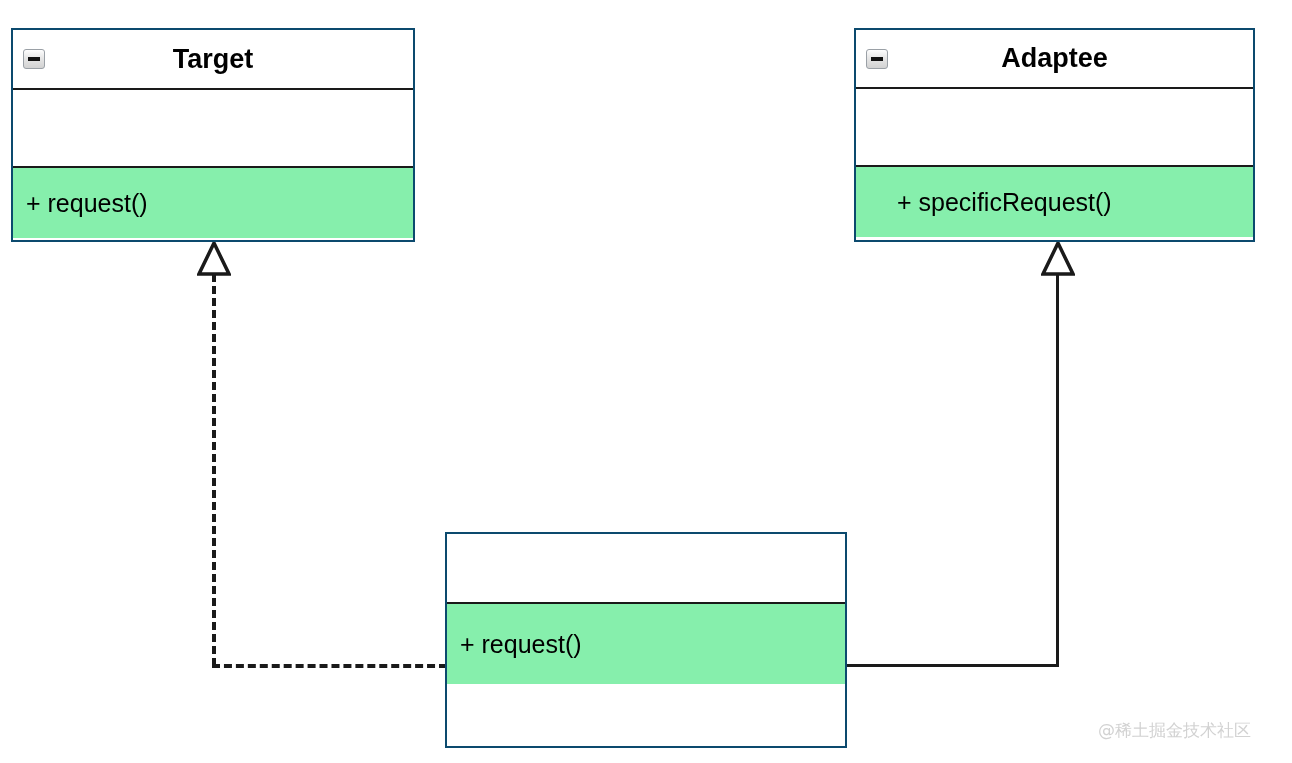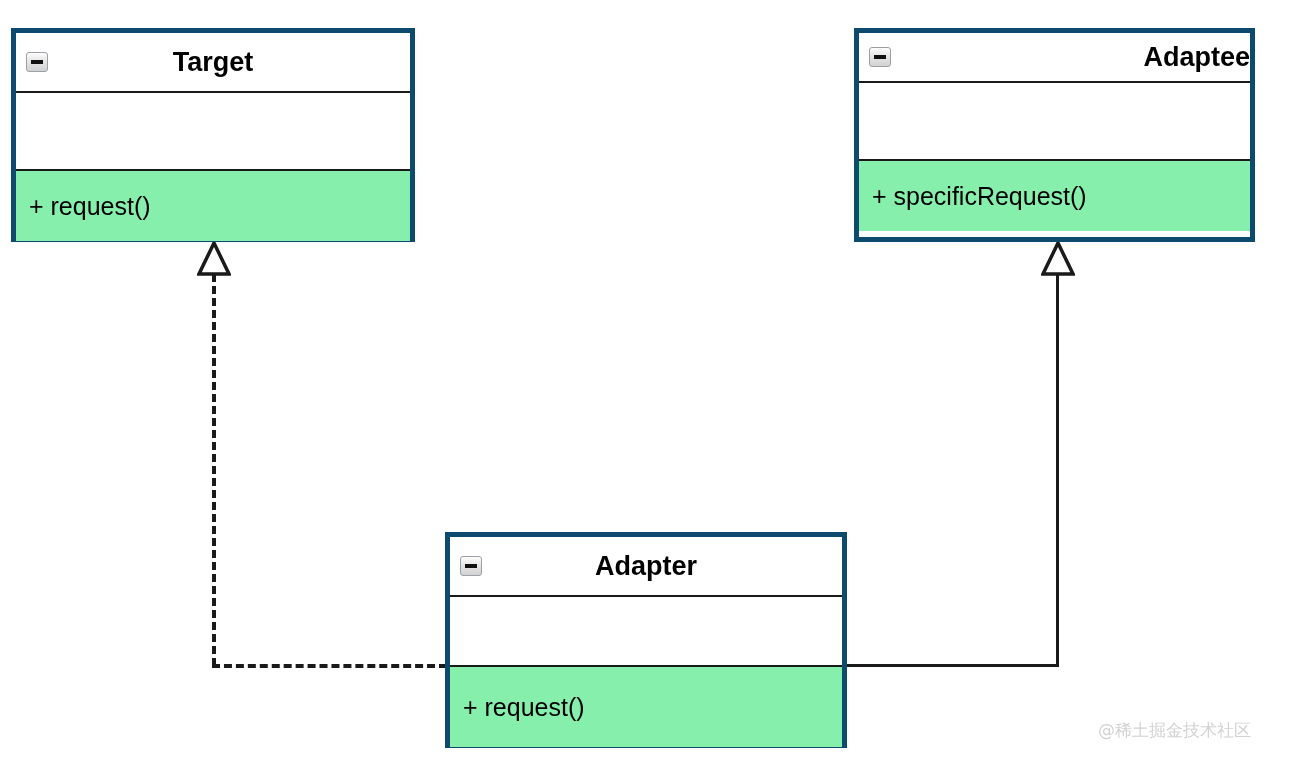--- a/index.html
+++ b/index.html
@@ -16,21 +16,21 @@
     width: 1292px;
     height: 763px;
     background: #ffffff;
     overflow: hidden;
   }
   
   .uml-class {
     position: absolute;
     box-sizing: border-box;
     background: #ffffff;
-    border: 5px solid #0c4a6e;
+    border: 2px solid #0c4a6e;
     z-index: 3;
   }
   .uml-title-row {
     position: relative;
     box-sizing: border-box;
     border-bottom: 2px solid #1a1a1a;
     display: flex;
     align-items: center;
     justify-content: center;
   }
@@ -131,39 +131,33 @@
       </span>
       <span class="uml-title">Target</span>
     </div>
     <div class="uml-attrs" style="height:78px;"></div>
     <div class="uml-methods" style="height:70px;">
       <span class="uml-method">+ request()</span>
     </div>
   </div>
 
   <div class="uml-class" id="class-adaptee" style="left:854px; top:28px; width:401px; height:214px;">
-    <div class="uml-title-row" style="height:50px;justify-content:flex-end;">
+    <div class="uml-title-row" style="height:59px;">
       <span class="collapse-icon">
         <span class="bar"></span>
       </span>
       <span class="uml-title">Adaptee</span>
     </div>
     <div class="uml-attrs" style="height:78px;"></div>
-    <div class="uml-methods" style="height:70px;">
+    <div class="uml-methods" style="height:70px;padding-left:28px;">
       <span class="uml-method">+ specificRequest()</span>
     </div>
   </div>
 
   <div class="uml-class" id="class-adapter" style="left:445px; top:532px; width:402px; height:216px;">
-    <div class="uml-title-row" style="height:60px;">
-      <span class="collapse-icon">
-        <span class="bar"></span>
-      </span>
-      <span class="uml-title">Adapter</span>
-    </div>
     <div class="uml-attrs" style="height:70px;"></div>
     <div class="uml-methods" style="height:80px;">
       <span class="uml-method">+ request()</span>
     </div>
   </div>
 
   <svg class="triangle" style="left:197px; top:241px;" width="34" height="36" viewBox="0 0 34 36">
     <polygon points="17,2 32,33 2,33" fill="#ffffff" stroke="#1a1a1a" stroke-width="3.5" stroke-linejoin="miter"></polygon>
   </svg>
 

